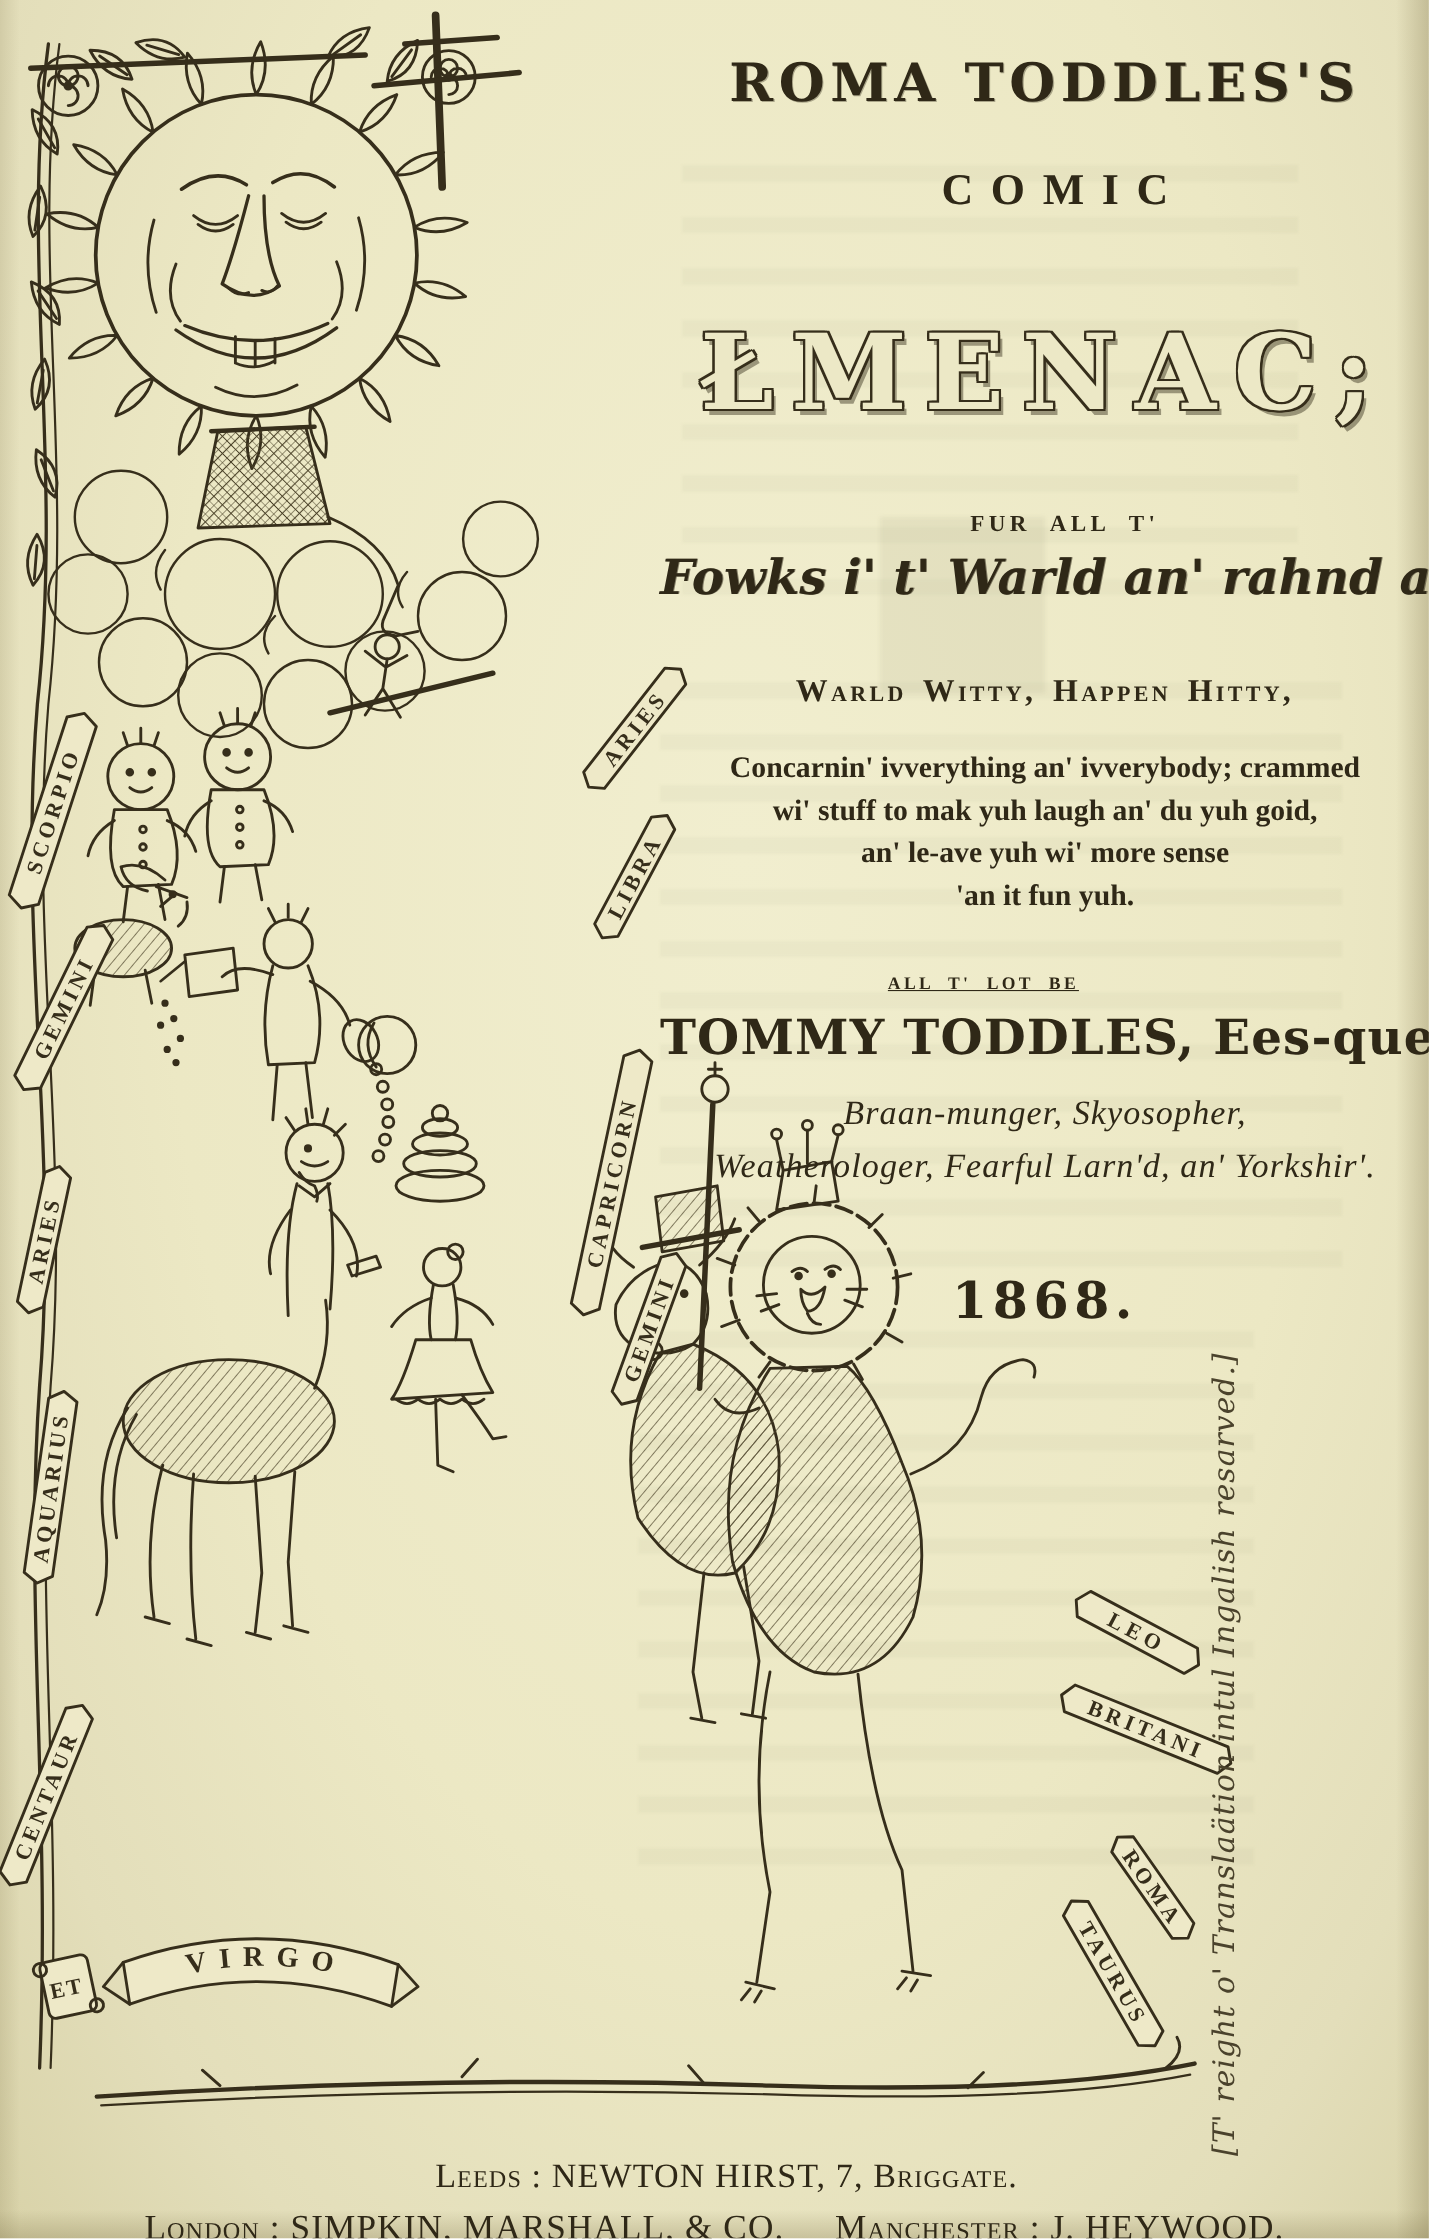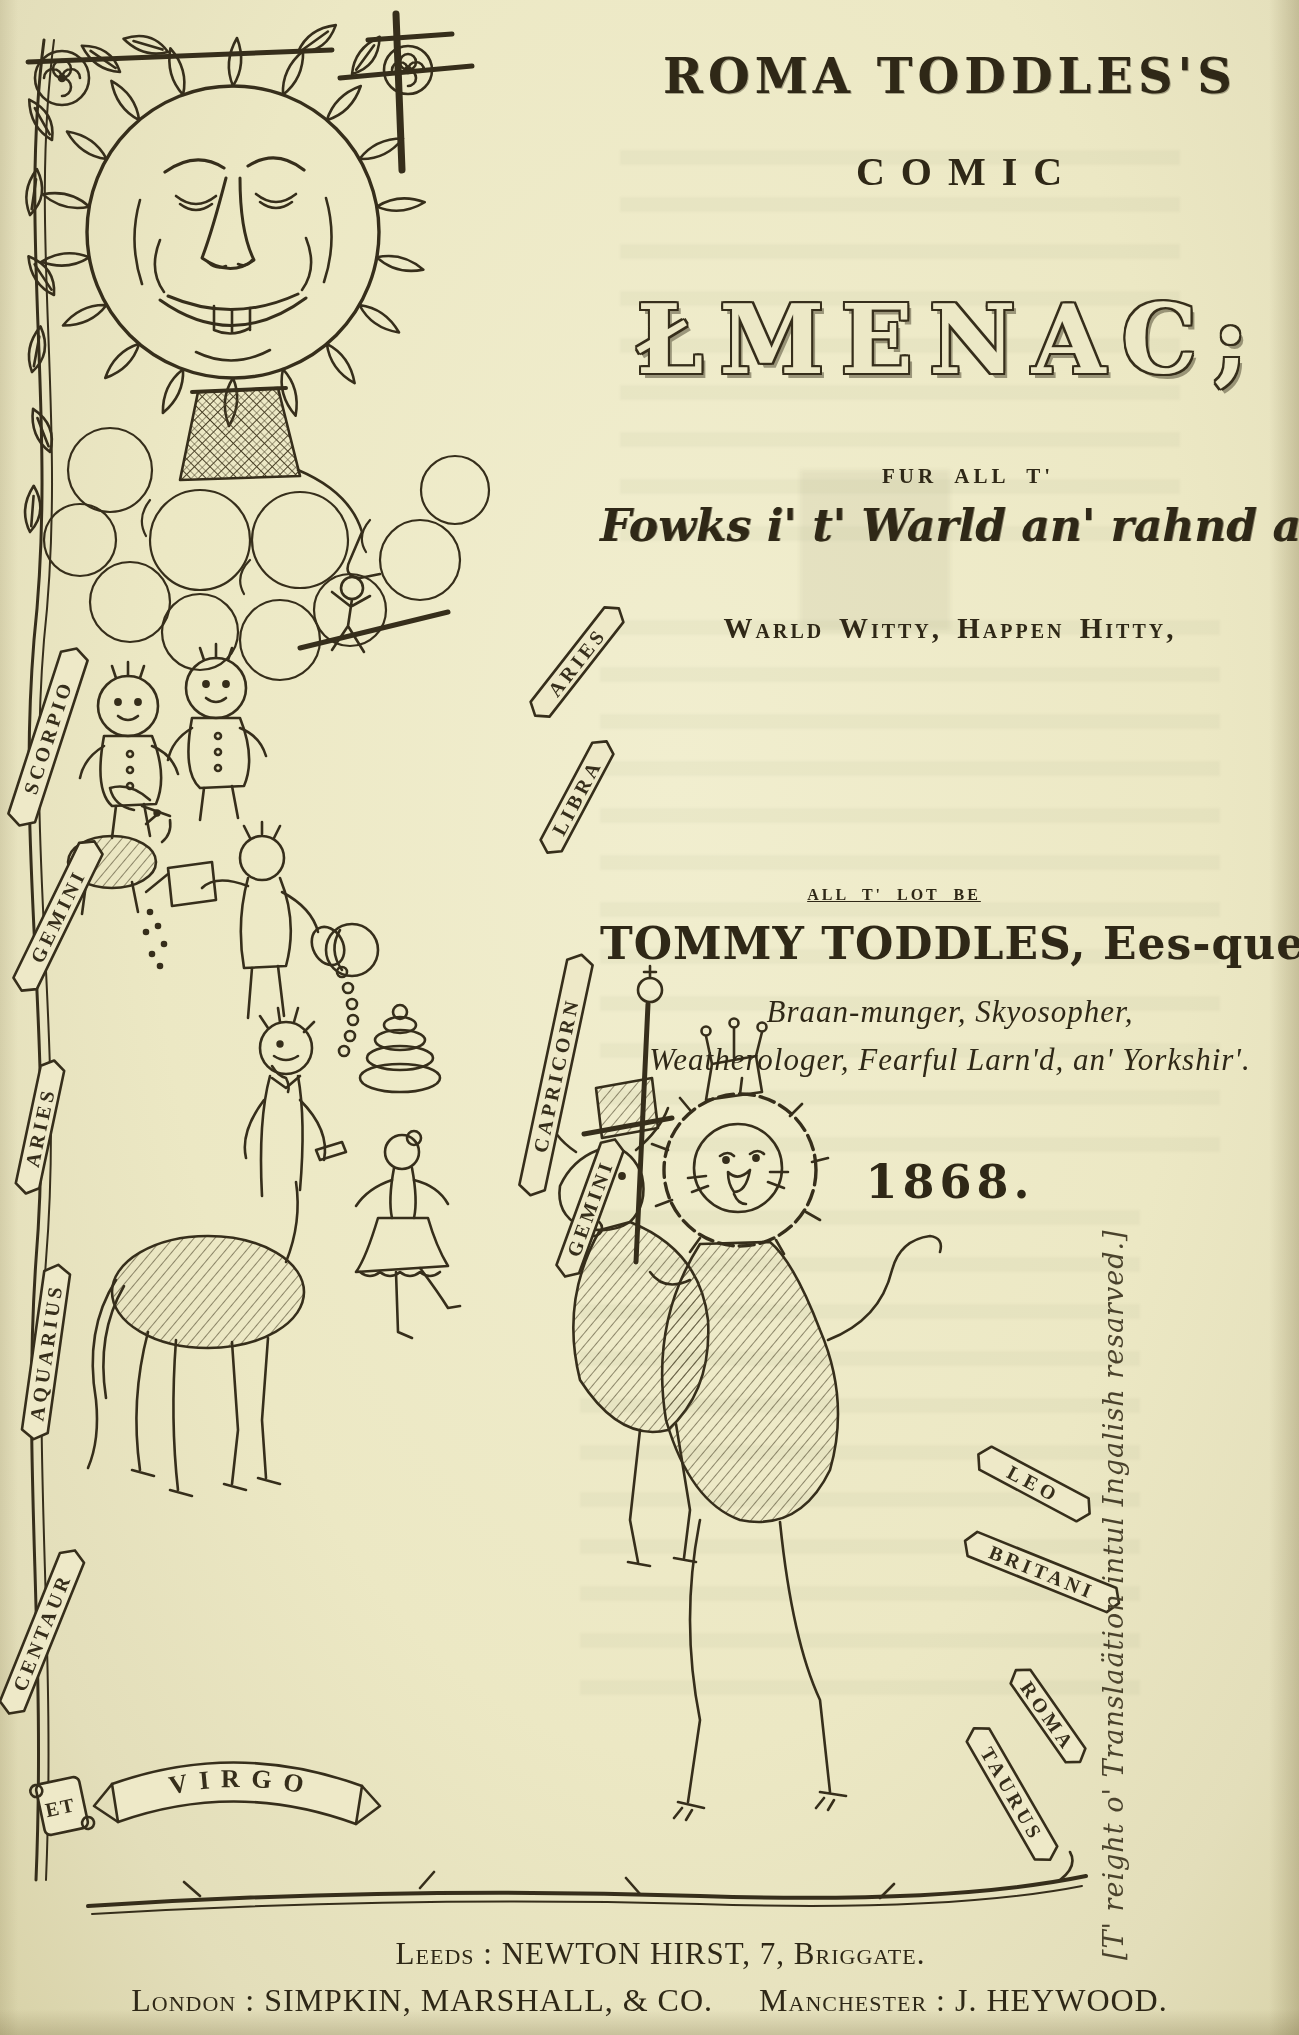--- a/index.html
+++ b/index.html
@@ -27,21 +27,21 @@
   .t-allt{top:886px;font-weight:700;font-size:16px;letter-spacing:3px;word-spacing:7px;text-indent:-112px;text-decoration:underline;}
   .t-author{top:918px;font-family:"DejaVu Serif",serif;font-weight:700;font-size:44px;letter-spacing:1px;}
   .t-cred1{top:994px;font-style:italic;font-size:31px;letter-spacing:1px;}
   .t-cred2{top:1042px;font-style:italic;font-size:31px;letter-spacing:1px;}
   .t-year{top:1128px;font-family:"DejaVu Serif",serif;font-weight:700;font-size:46px;letter-spacing:5px;margin-top:27px;}
   .rights{
     position:absolute;left:1098px;top:1198px;height:762px;
     writing-mode:vertical-rl;transform:rotate(180deg);
     font-family:"DejaVu Serif",serif;font-style:italic;font-size:27px;letter-spacing:1px;color:#4a422c;white-space:nowrap;
   }
-  .imprint{position:absolute;left:0;width:1299px;text-align:center;white-space:nowrap;}
+  .imprint{position:absolute;left:0;width:1299px;text-align:center;white-space:nowrap;margin-top:24px;}
   .imp1{top:1936px;font-variant:small-caps;font-size:31px;letter-spacing:1px;text-indent:22px;}
   .imp2{top:1982px;font-variant:small-caps;font-size:32px;letter-spacing:1px;}
   .imp2 .gap{display:inline-block;width:46px;}
   .ghost{position:absolute;opacity:.55;filter:blur(1.3px);
     background:repeating-linear-gradient(to bottom, rgba(122,126,94,.10) 0 15px, rgba(122,126,94,0) 15px 47px);}
   .ghost-block{position:absolute;background:rgba(120,124,92,.09);filter:blur(2px);}
   .art{position:absolute;left:0;top:0;width:1299px;height:2035px;}
   svg text{font-family:"Liberation Serif",serif;}
 </style>
 </head>
@@ -382,20 +382,26 @@
   </svg>
 
   <div class="txt t-owner">ROMA TODDLES'S</div>
   <div class="txt t-comic">COMIC</div>
   <div class="txt t-almenac">ŁMENAC;</div>
 
   <div class="txt t-furall">FUR ALL T'</div>
   <div class="txt t-blackletter">Fowks i' t' Warld an' rahnd abaght;</div>
   <div class="txt t-happen">Warld Witty, Happen Hitty,</div>
 
+  <div class="txt t-desc">
+    <div>Concarnin' ivverything an' ivverybody; crammed</div>
+    <div>wi' stuff to mak yuh laugh an' du yuh goid,</div>
+    <div>an' le-ave yuh wi' more sense</div>
+    <div>'an it fun yuh.</div>
+  </div>
 
   <div class="txt t-allt">ALL T' LOT BE</div>
   <div class="txt t-author">TOMMY TODDLES, Ees-quear,</div>
   <div class="txt t-cred2">Weatherologer, Fearful Larn'd, an' Yorkshir'.</div>
   <div class="txt t-cred1">Braan-munger, Skyosopher,</div>
 
   <div class="txt t-year">1868.</div>
 
   <div class="rights">[T' reight o' Translaätion intul Ingalish resarved.]</div>
 

